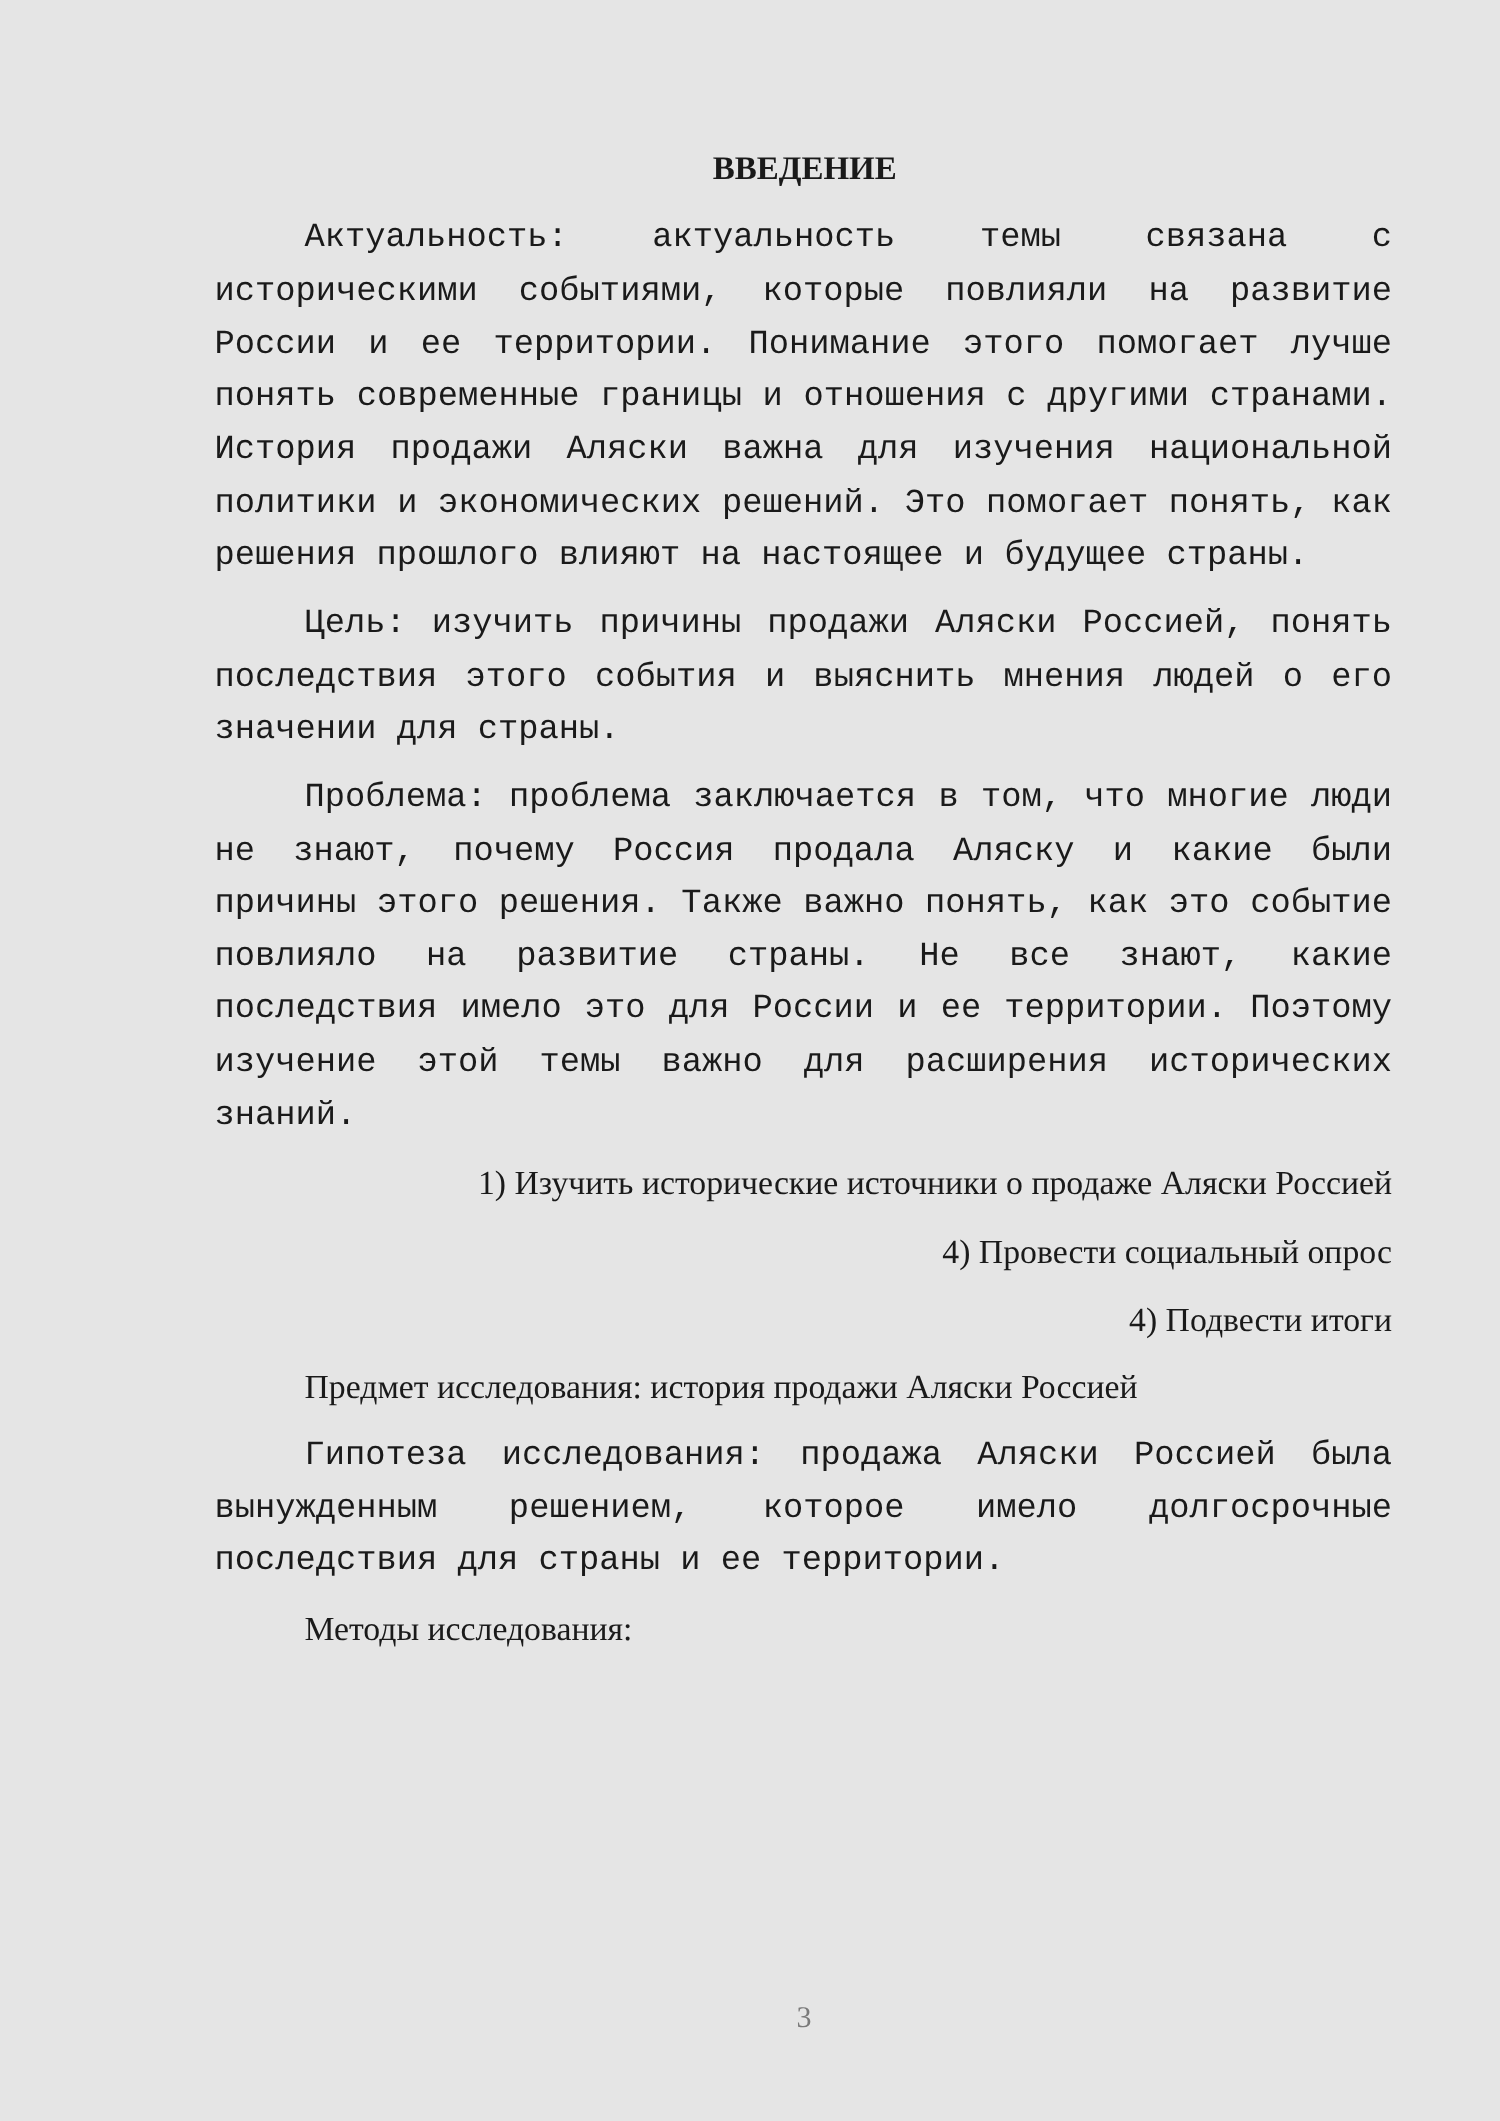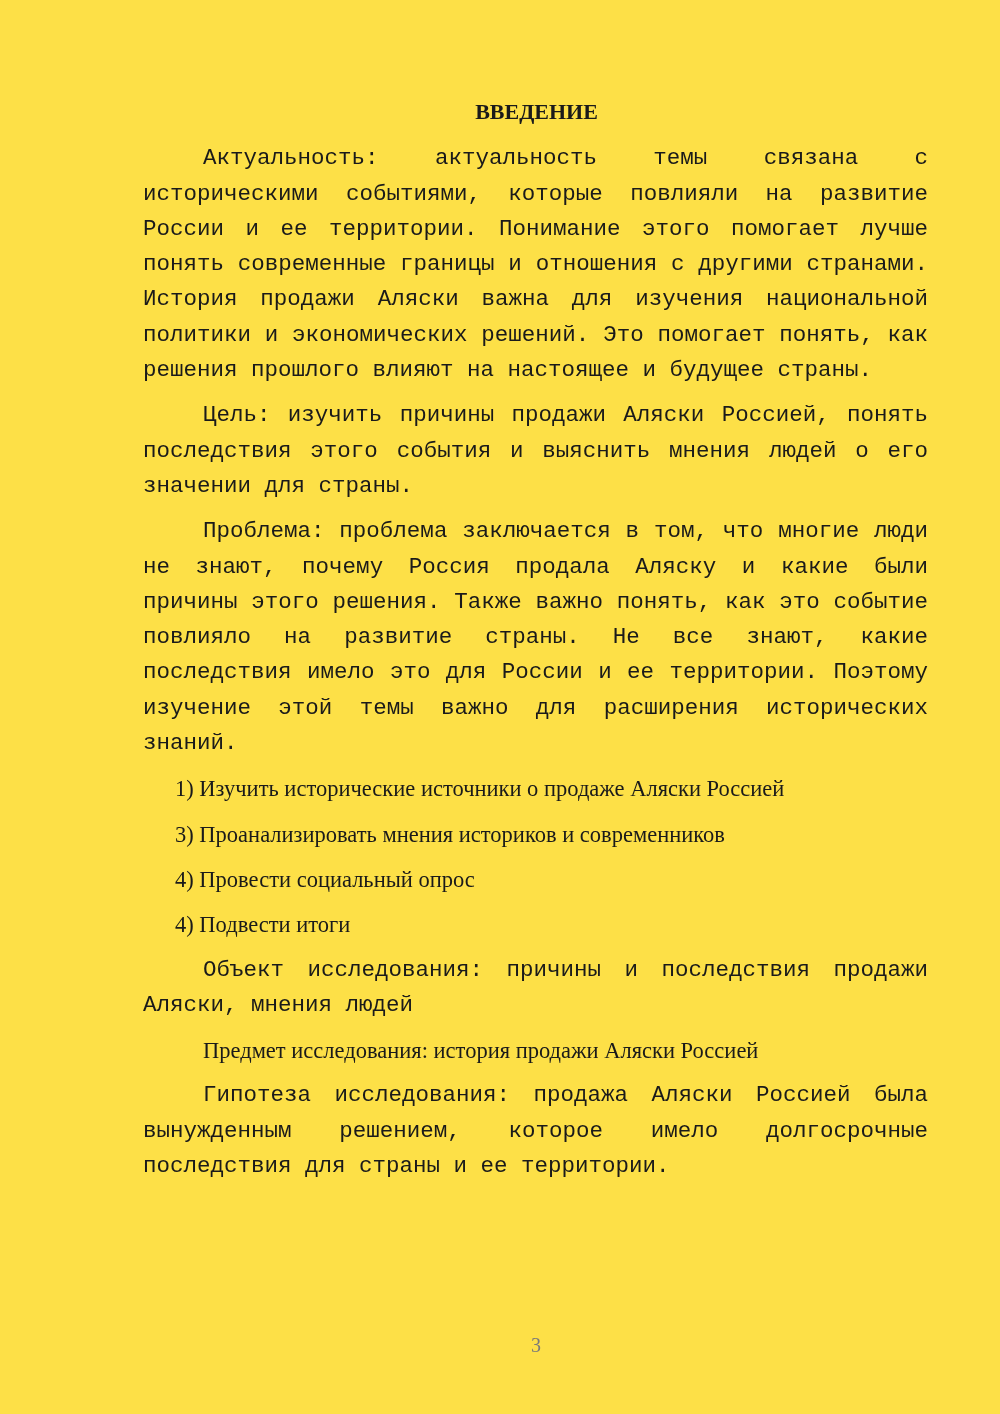--- a/index.html
+++ b/index.html
@@ -13,21 +13,21 @@
       position: relative;
       overflow: hidden;
       font-family: "Liberation Serif", "DejaVu Serif", serif;
       color: #1a1a1a;
     }
     .page {
       position: absolute;
       left: 0; top: 0;
       width: 1000px;
       height: 1414px;
-      background: #fde047;
+      background: #e5e5e5;
     }
     .content {
       position: absolute;
       left: 143px;
       top: 94px;
       width: 785px;
       font-size: 22.5px;
       line-height: 35.3px;
     }
     .title {
@@ -48,20 +48,21 @@
       margin: 0 0 10px 0;
     }
     .list {
       list-style: none;
       margin: 0;
       padding: 0;
     }
     .list-item {
       padding-left: 32px;
       margin: 0 0 10px 0;
+      text-align: right;
     }
     .page-number {
       position: absolute;
       top: 1334px;
       left: 0;
       width: 1000px;
       padding-left: 72px;
       box-sizing: border-box;
       text-align: center;
       font-size: 20px;
@@ -77,27 +78,26 @@
 
     <p class="para">Актуальность: актуальность темы связана с историческими событиями, которые повлияли на развитие России и ее территории. Понимание этого помогает лучше понять современные границы и отношения с другими странами. История продажи Аляски важна для изучения национальной политики и экономических решений. Это помогает понять, как решения прошлого влияют на настоящее и будущее страны.</p>
 
     <p class="para">Цель: изучить причины продажи Аляски Россией, понять последствия этого события и выяснить мнения людей о его значении для страны.</p>
 
     <p class="para">Проблема: проблема заключается в том, что многие люди не знают, почему Россия продала Аляску и какие были причины этого решения. Также важно понять, как это событие повлияло на развитие страны. Не все знают, какие последствия имело это для России и ее территории. Поэтому изучение этой темы важно для расширения исторических знаний.</p>
 
 
     <ul class="list">
       <li class="list-item">1) Изучить исторические источники о продаже Аляски Россией</li>
-      <li class="list-item">3) Проанализировать мнения историков и современников</li>
       <li class="list-item">4) Провести социальный опрос</li>
       <li class="list-item">4) Подвести итоги</li>
     </ul>
 
-    <p class="para">Объект исследования: причины и последствия продажи Аляски, мнения людей</p>
 
     <p class="para-left">Предмет исследования: история продажи Аляски Россией</p>
 
     <p class="para">Гипотеза исследования: продажа Аляски Россией была вынужденным решением, которое имело долгосрочные последствия для страны и ее территории.</p>
 
+    <p class="para-left">Методы исследования:</p>
   </div>
 
   <div class="page-number">3</div>
 </div>
 
 </body></html>

